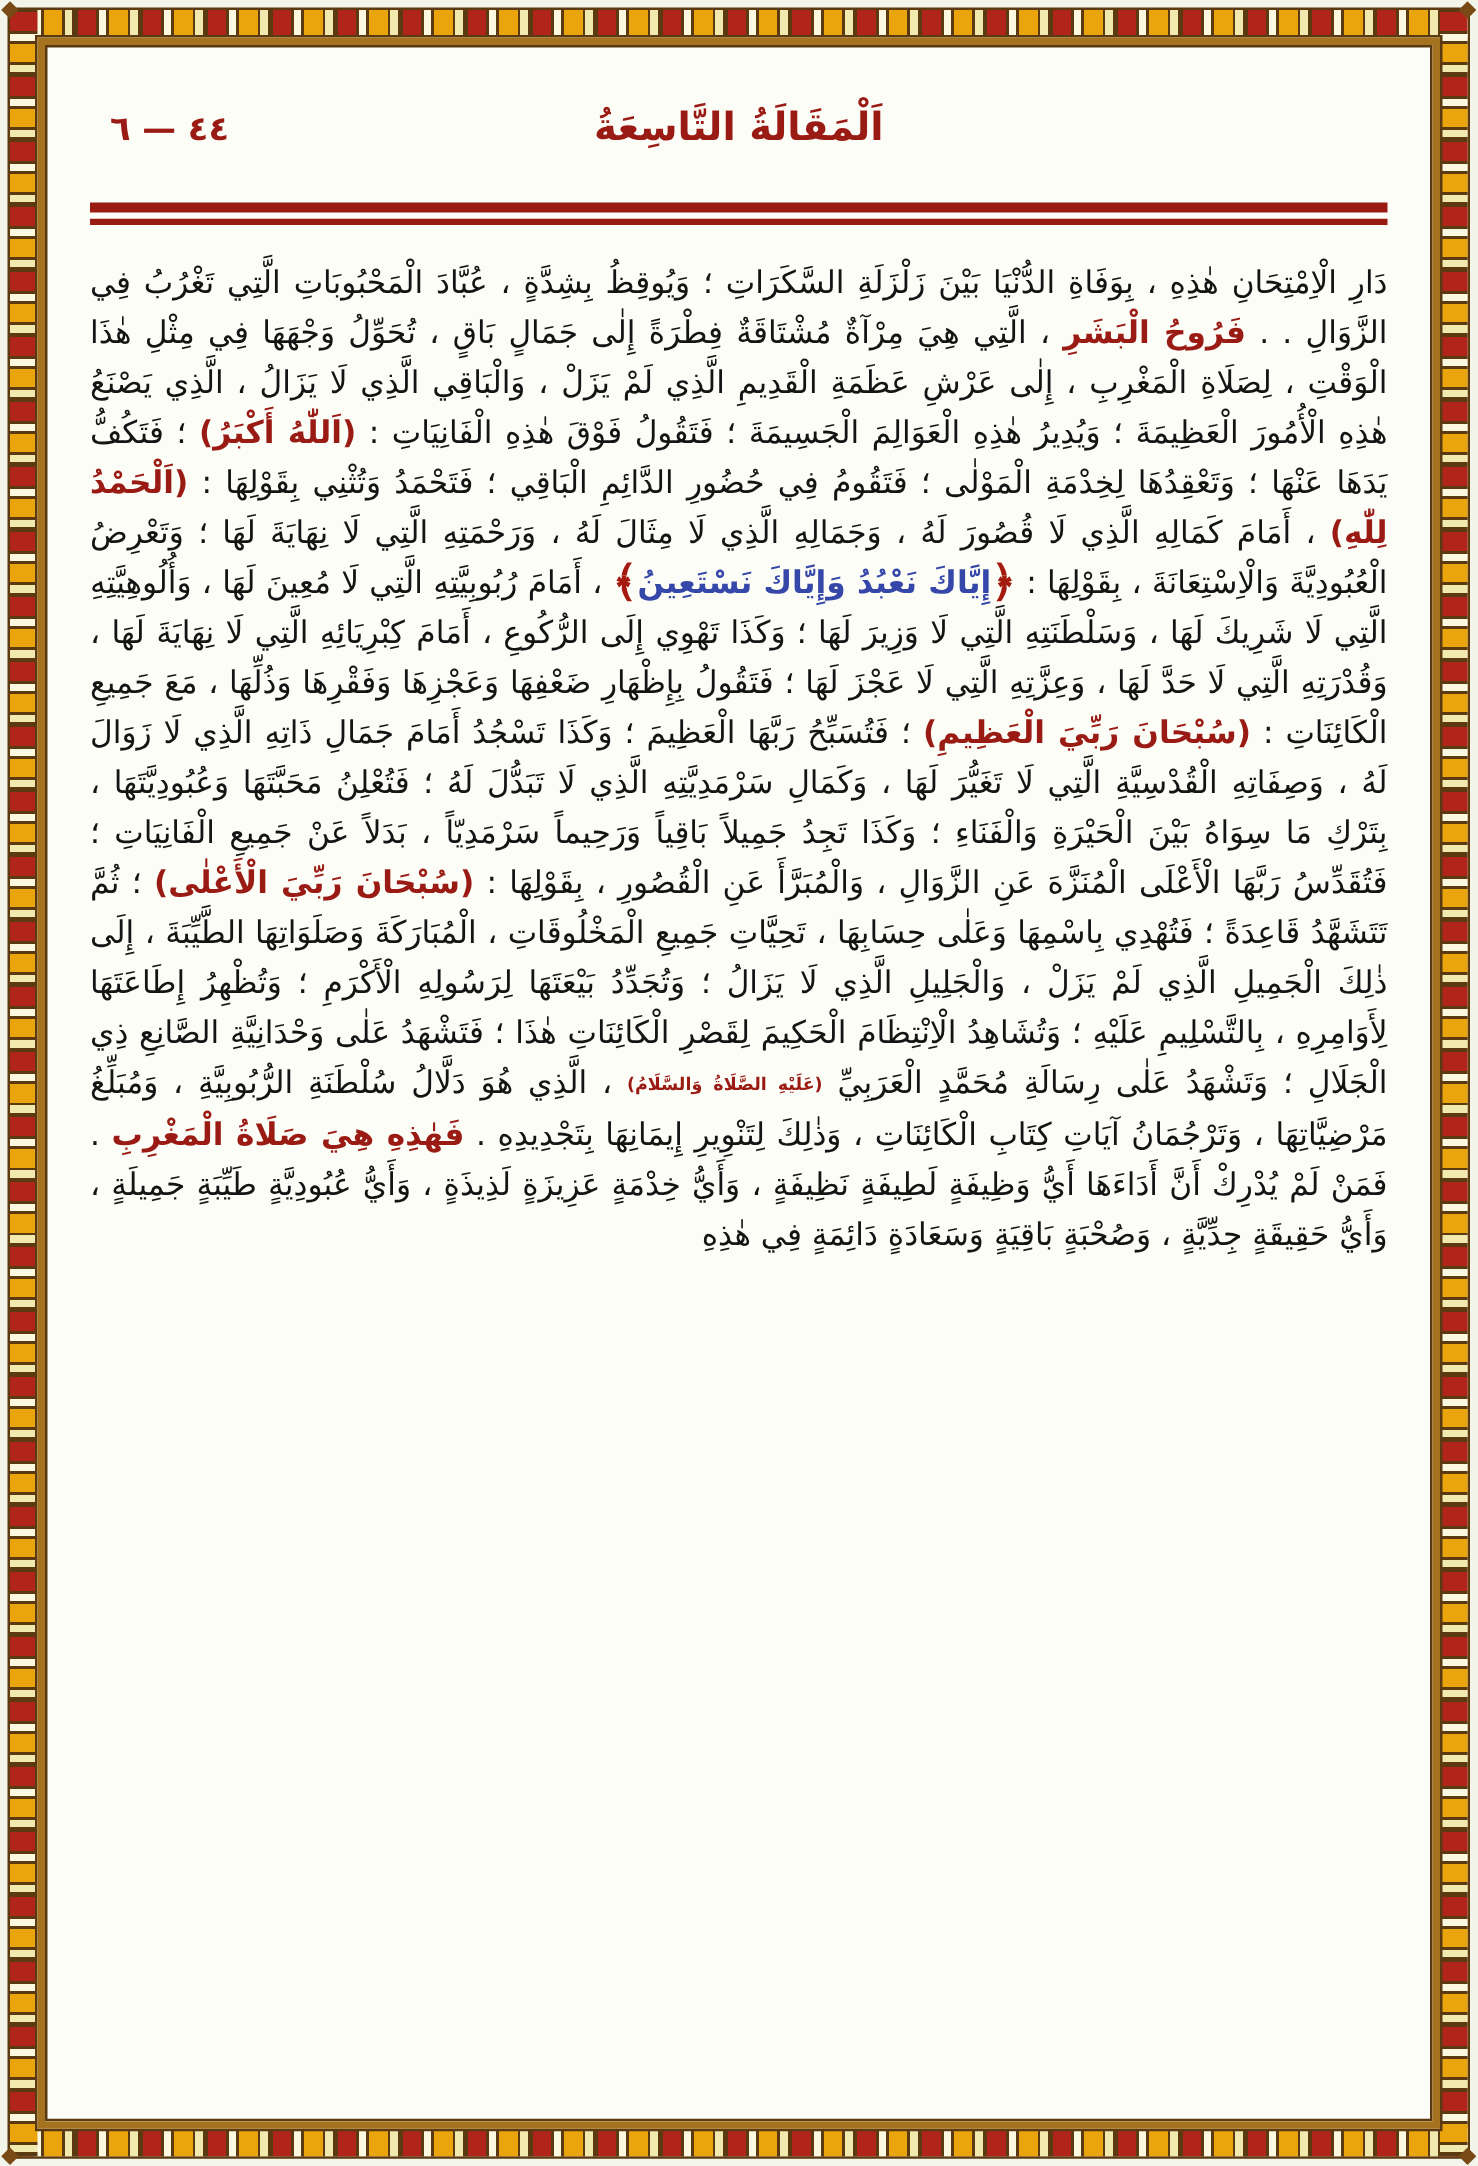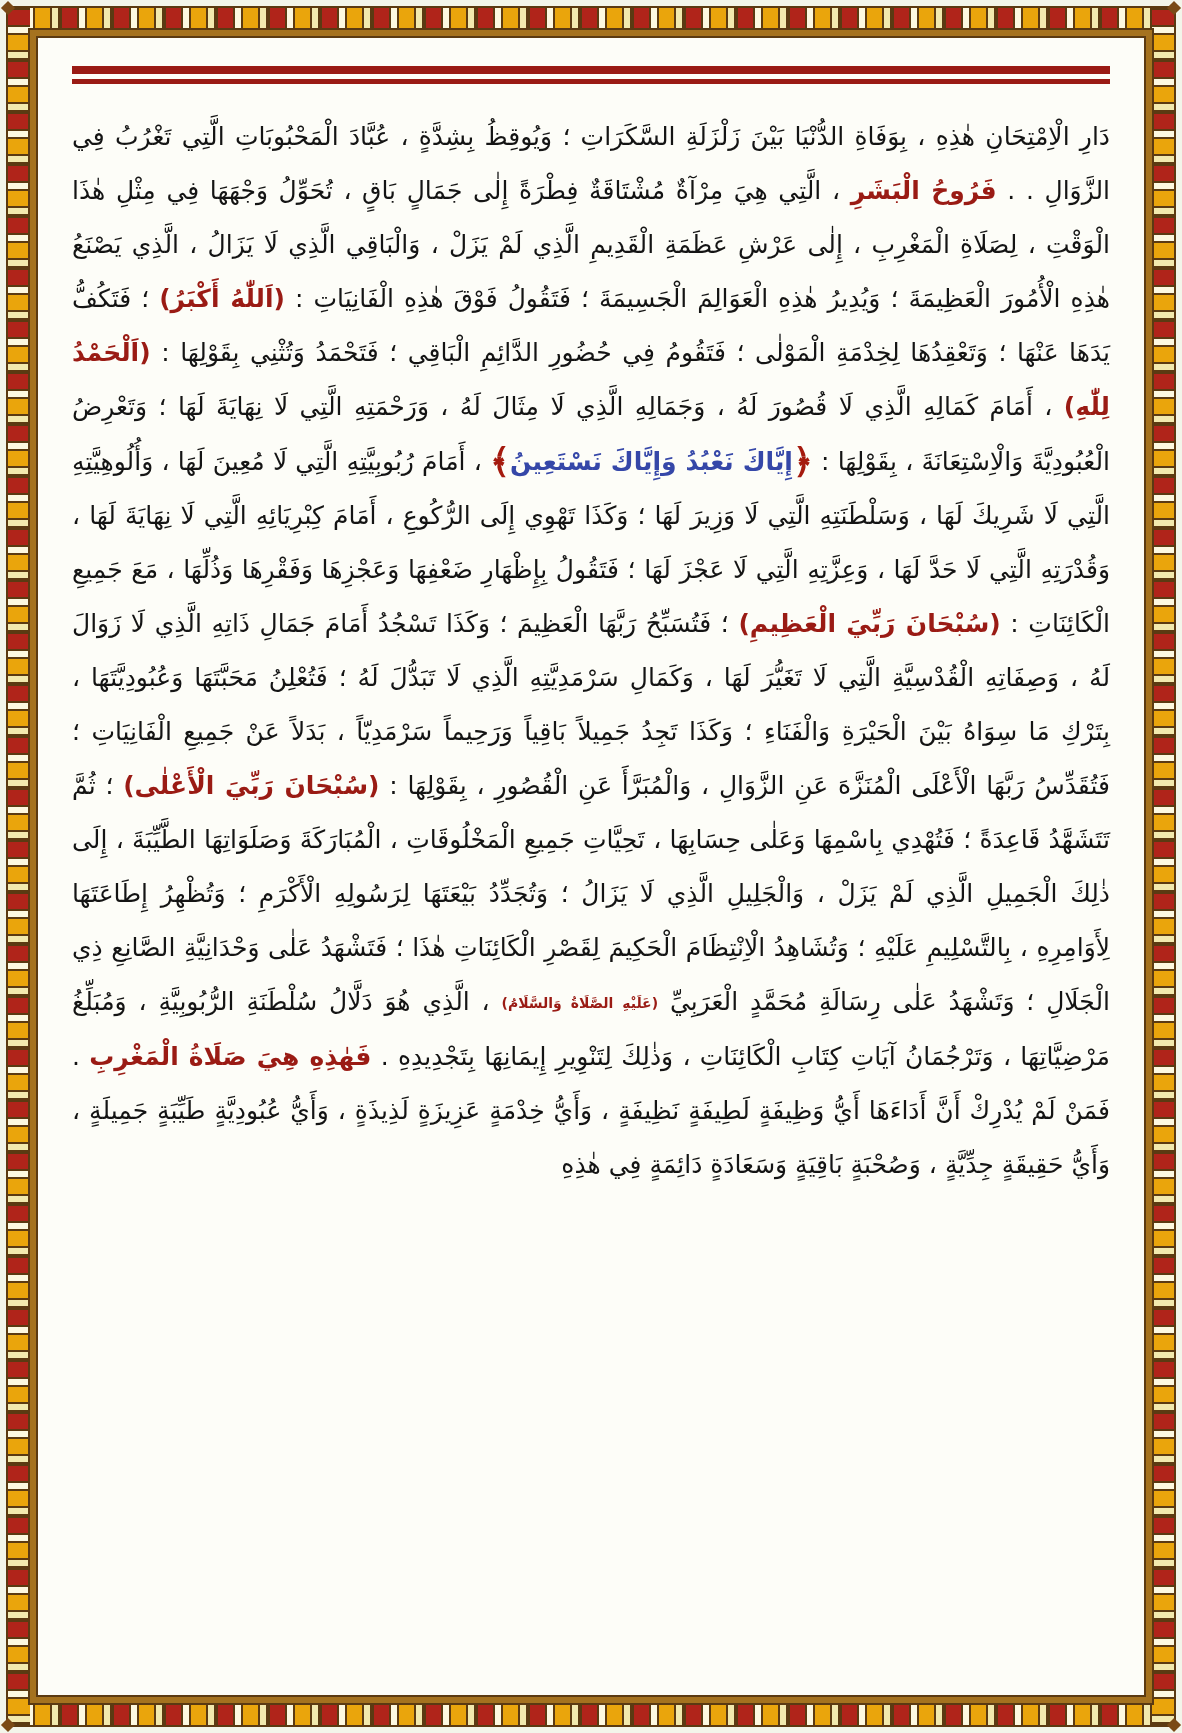--- a/index.html
+++ b/index.html
@@ -87,21 +87,21 @@
   }
   .double-rule{
     height:5px;
     border-top:8px solid #9a1b14;
     border-bottom:5px solid #9a1b14;
     margin:12px 2px 0 2px;
   }
   .body-text{
     margin:26px 2px 0 2px;
     font-size:25px;
-    line-height:54px;
+    line-height:40px;
     text-align:justify;
     text-justify:inter-word;
     color:#141414;
     direction:rtl;
   }
   .seg{white-space:normal;}
   .seg-plain{color:#141414;}
   .seg-red{color:#9a1b14;font-weight:bold;}
   .seg-redbold{color:#9a1b14;font-weight:bold;}
   .seg-blue{color:#3547a8;font-weight:bold;}
@@ -123,19 +123,23 @@
   <div class="band band-left"></div>
   <div class="band band-right"></div>
   <div class="border-inner"></div>
   <div class="knob knob-tl"></div>
   <div class="knob knob-tr"></div>
   <div class="knob knob-bl"></div>
   <div class="knob knob-br"></div>
 
   <div class="content">
 
+    <div class="header">
+      <div class="page-number">٤٤ — ٦</div>
+      <div class="page-title">اَلْمَقَالَةُ التَّاسِعَةُ</div>
+    </div>
 
     <div class="double-rule"></div>
 
     <p class="body-text"><span class="seg seg-plain">دَارِ الْاِمْتِحَانِ هٰذِهِ ، بِوَفَاةِ الدُّنْيَا بَيْنَ زَلْزَلَةِ السَّكَرَاتِ ؛ وَيُوقِظُ بِشِدَّةٍ ، عُبَّادَ الْمَحْبُوبَاتِ الَّتِي تَغْرُبُ فِي الزَّوَالِ . . </span><span class="seg seg-redbold">فَرُوحُ الْبَشَرِ</span><span class="seg seg-plain"> ، الَّتِي هِيَ مِرْآةٌ مُشْتَاقَةٌ فِطْرَةً إِلٰى جَمَالٍ بَاقٍ ، تُحَوِّلُ وَجْهَهَا فِي مِثْلِ هٰذَا الْوَقْتِ ، لِصَلَاةِ الْمَغْرِبِ ، إِلٰى عَرْشِ عَظَمَةِ الْقَدِيمِ الَّذِي لَمْ يَزَلْ ، وَالْبَاقِي الَّذِي لَا يَزَالُ ، الَّذِي يَصْنَعُ هٰذِهِ الْأُمُورَ الْعَظِيمَةَ ؛ وَيُدِيرُ هٰذِهِ الْعَوَالِمَ الْجَسِيمَةَ ؛ فَتَقُولُ فَوْقَ هٰذِهِ الْفَانِيَاتِ : </span><span class="seg seg-red">(اَللّٰهُ أَكْبَرُ)</span><span class="seg seg-plain"> ؛ فَتَكُفُّ يَدَهَا عَنْهَا ؛ وَتَعْقِدُهَا لِخِدْمَةِ الْمَوْلٰى ؛ فَتَقُومُ فِي حُضُورِ الدَّائِمِ الْبَاقِي ؛ فَتَحْمَدُ وَتُثْنِي بِقَوْلِهَا : </span><span class="seg seg-red">(اَلْحَمْدُ لِلّٰهِ)</span><span class="seg seg-plain"> ، أَمَامَ كَمَالِهِ الَّذِي لَا قُصُورَ لَهُ ، وَجَمَالِهِ الَّذِي لَا مِثَالَ لَهُ ، وَرَحْمَتِهِ الَّتِي لَا نِهَايَةَ لَهَا ؛ وَتَعْرِضُ الْعُبُودِيَّةَ وَالْاِسْتِعَانَةَ ، بِقَوْلِهَا : </span><span class="seg seg-bracket">﴿</span><span class="seg seg-blue">إِيَّاكَ نَعْبُدُ وَإِيَّاكَ نَسْتَعِينُ</span><span class="seg seg-bracket">﴾</span><span class="seg seg-plain"> ، أَمَامَ رُبُوبِيَّتِهِ الَّتِي لَا مُعِينَ لَهَا ، وَأُلُوهِيَّتِهِ الَّتِي لَا شَرِيكَ لَهَا ، وَسَلْطَنَتِهِ الَّتِي لَا وَزِيرَ لَهَا ؛ وَكَذَا تَهْوِي إِلَى الرُّكُوعِ ، أَمَامَ كِبْرِيَائِهِ الَّتِي لَا نِهَايَةَ لَهَا ، وَقُدْرَتِهِ الَّتِي لَا حَدَّ لَهَا ، وَعِزَّتِهِ الَّتِي لَا عَجْزَ لَهَا ؛ فَتَقُولُ بِإِظْهَارِ ضَعْفِهَا وَعَجْزِهَا وَفَقْرِهَا وَذُلِّهَا ، مَعَ جَمِيعِ الْكَائِنَاتِ : </span><span class="seg seg-red">(سُبْحَانَ رَبِّيَ الْعَظِيمِ)</span><span class="seg seg-plain"> ؛ فَتُسَبِّحُ رَبَّهَا الْعَظِيمَ ؛ وَكَذَا تَسْجُدُ أَمَامَ جَمَالِ ذَاتِهِ الَّذِي لَا زَوَالَ لَهُ ، وَصِفَاتِهِ الْقُدْسِيَّةِ الَّتِي لَا تَغَيُّرَ لَهَا ، وَكَمَالِ سَرْمَدِيَّتِهِ الَّذِي لَا تَبَدُّلَ لَهُ ؛ فَتُعْلِنُ مَحَبَّتَهَا وَعُبُودِيَّتَهَا ، بِتَرْكِ مَا سِوَاهُ بَيْنَ الْحَيْرَةِ وَالْفَنَاءِ ؛ وَكَذَا تَجِدُ جَمِيلاً بَاقِياً وَرَحِيماً سَرْمَدِيّاً ، بَدَلاً عَنْ جَمِيعِ الْفَانِيَاتِ ؛ فَتُقَدِّسُ رَبَّهَا الْأَعْلَى الْمُنَزَّهَ عَنِ الزَّوَالِ ، وَالْمُبَرَّأَ عَنِ الْقُصُورِ ، بِقَوْلِهَا : </span><span class="seg seg-red">(سُبْحَانَ رَبِّيَ الْأَعْلٰى)</span><span class="seg seg-plain"> ؛ ثُمَّ تَتَشَهَّدُ قَاعِدَةً ؛ فَتُهْدِي بِاسْمِهَا وَعَلٰى حِسَابِهَا ، تَحِيَّاتِ جَمِيعِ الْمَخْلُوقَاتِ ، الْمُبَارَكَةَ وَصَلَوَاتِهَا الطَّيِّبَةَ ، إِلَى ذٰلِكَ الْجَمِيلِ الَّذِي لَمْ يَزَلْ ، وَالْجَلِيلِ الَّذِي لَا يَزَالُ ؛ وَتُجَدِّدُ بَيْعَتَهَا لِرَسُولِهِ الْأَكْرَمِ ؛ وَتُظْهِرُ إِطَاعَتَهَا لِأَوَامِرِهِ ، بِالتَّسْلِيمِ عَلَيْهِ ؛ وَتُشَاهِدُ الْاِنْتِظَامَ الْحَكِيمَ لِقَصْرِ الْكَائِنَاتِ هٰذَا ؛ فَتَشْهَدُ عَلٰى وَحْدَانِيَّةِ الصَّانِعِ ذِي الْجَلَالِ ؛ وَتَشْهَدُ عَلٰى رِسَالَةِ مُحَمَّدٍ الْعَرَبِيِّ </span><span class="seg seg-seal">(عَلَيْهِ الصَّلَاةُ وَالسَّلَامُ)</span><span class="seg seg-plain"> ، الَّذِي هُوَ دَلَّالُ سُلْطَنَةِ الرُّبُوبِيَّةِ ، وَمُبَلِّغُ مَرْضِيَّاتِهَا ، وَتَرْجُمَانُ آيَاتِ كِتَابِ الْكَائِنَاتِ ، وَذٰلِكَ لِتَنْوِيرِ إِيمَانِهَا بِتَجْدِيدِهِ . </span><span class="seg seg-redbold">فَهٰذِهِ هِيَ صَلَاةُ الْمَغْرِبِ</span><span class="seg seg-plain"> . فَمَنْ لَمْ يُدْرِكْ أَنَّ أَدَاءَهَا أَيُّ وَظِيفَةٍ لَطِيفَةٍ نَظِيفَةٍ ، وَأَيُّ خِدْمَةٍ عَزِيزَةٍ لَذِيذَةٍ ، وَأَيُّ عُبُودِيَّةٍ طَيِّبَةٍ جَمِيلَةٍ ، وَأَيُّ حَقِيقَةٍ جِدِّيَّةٍ ، وَصُحْبَةٍ بَاقِيَةٍ وَسَعَادَةٍ دَائِمَةٍ فِي هٰذِهِ</span></p>
 
   </div>
 </div>
 
 </body></html>

